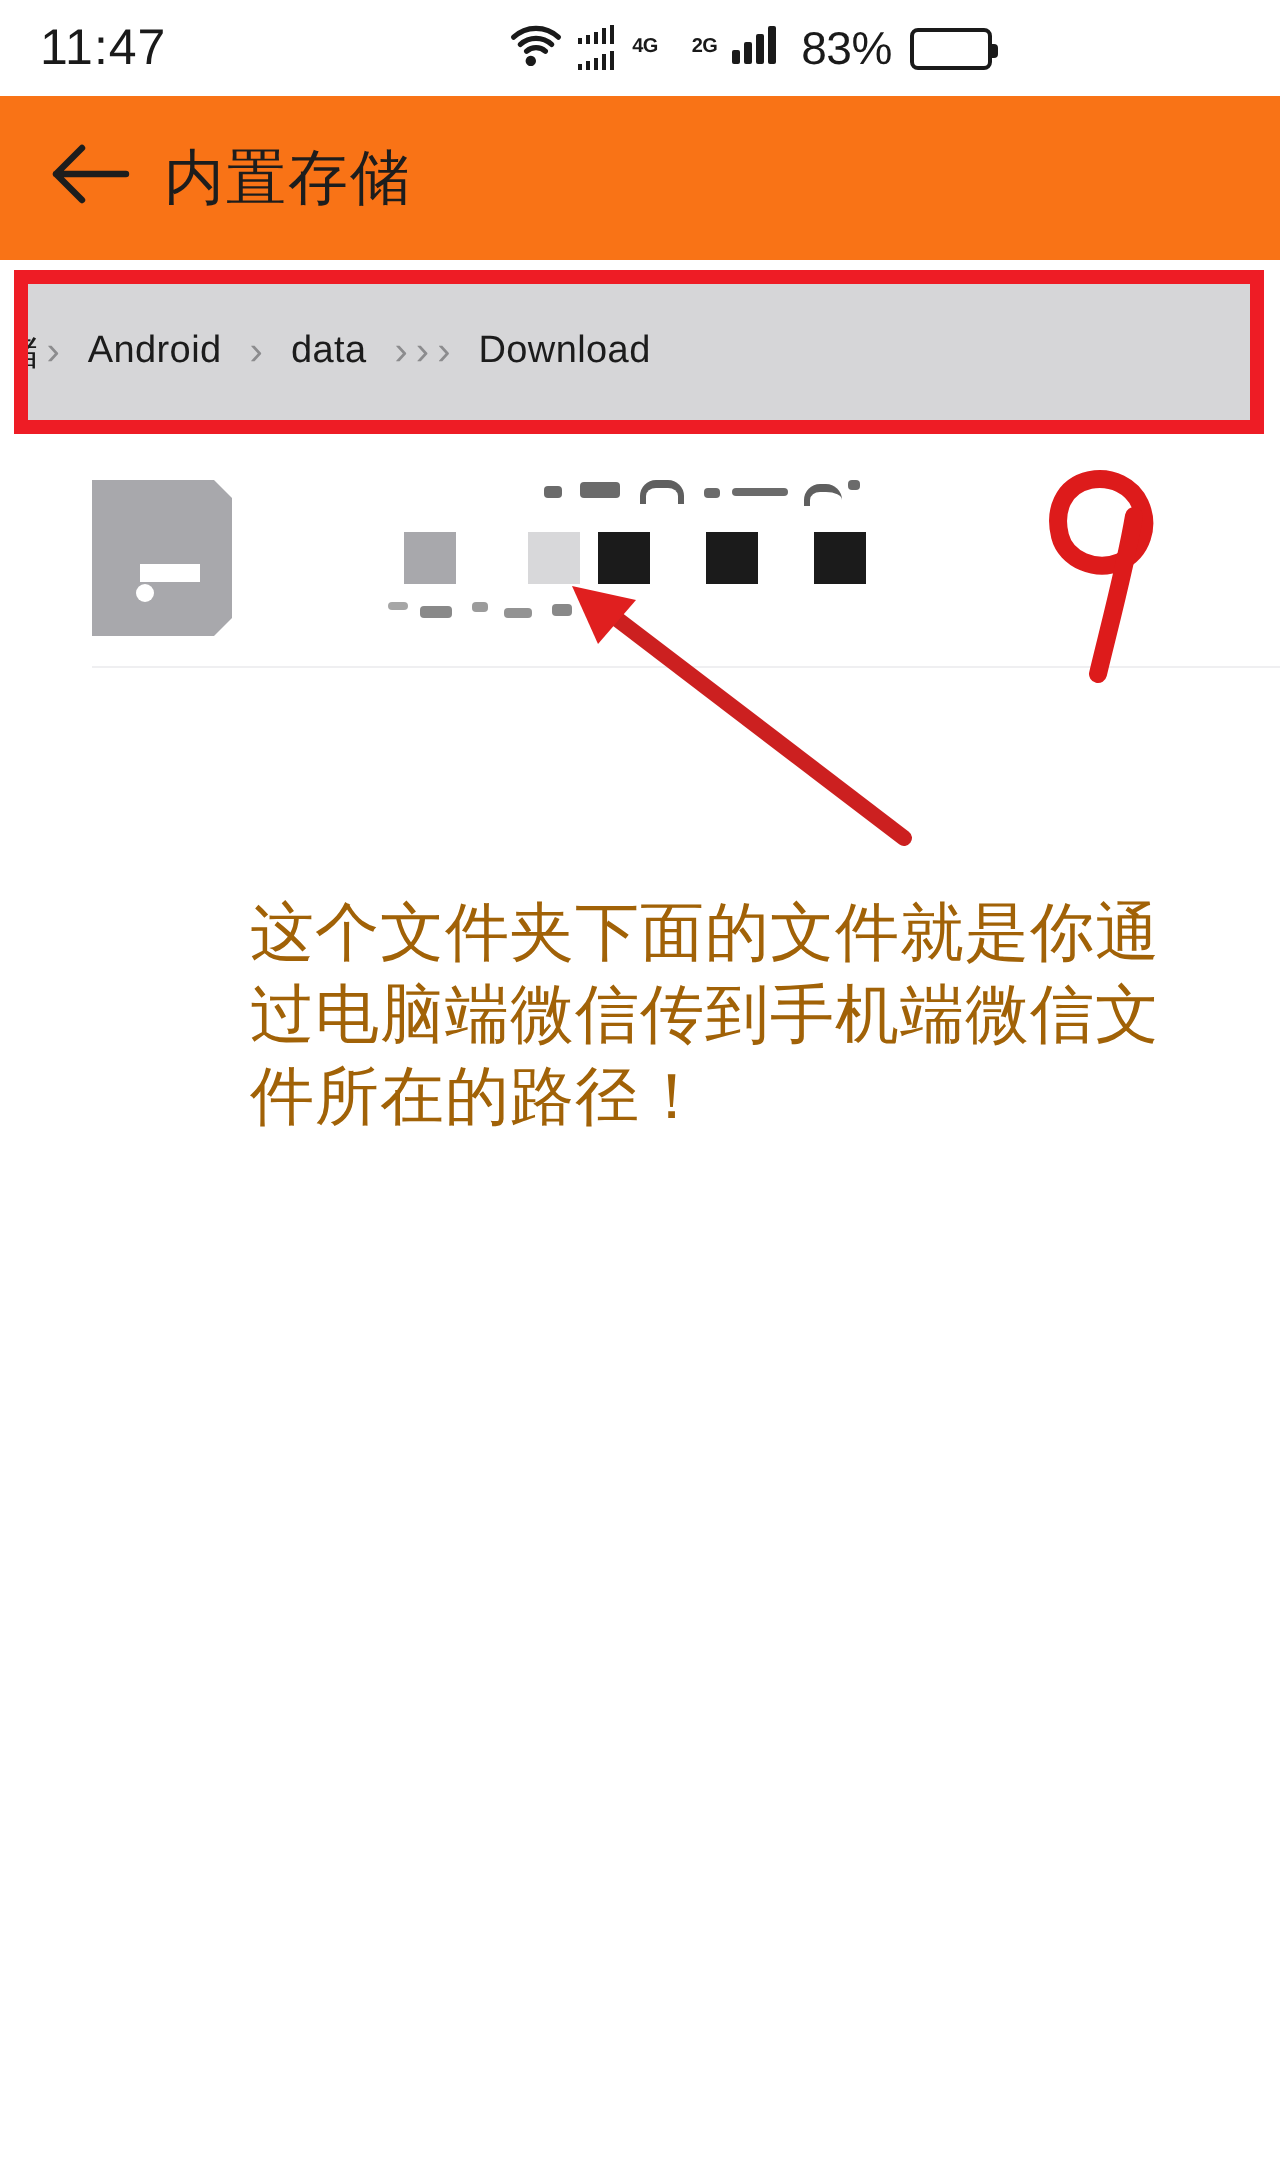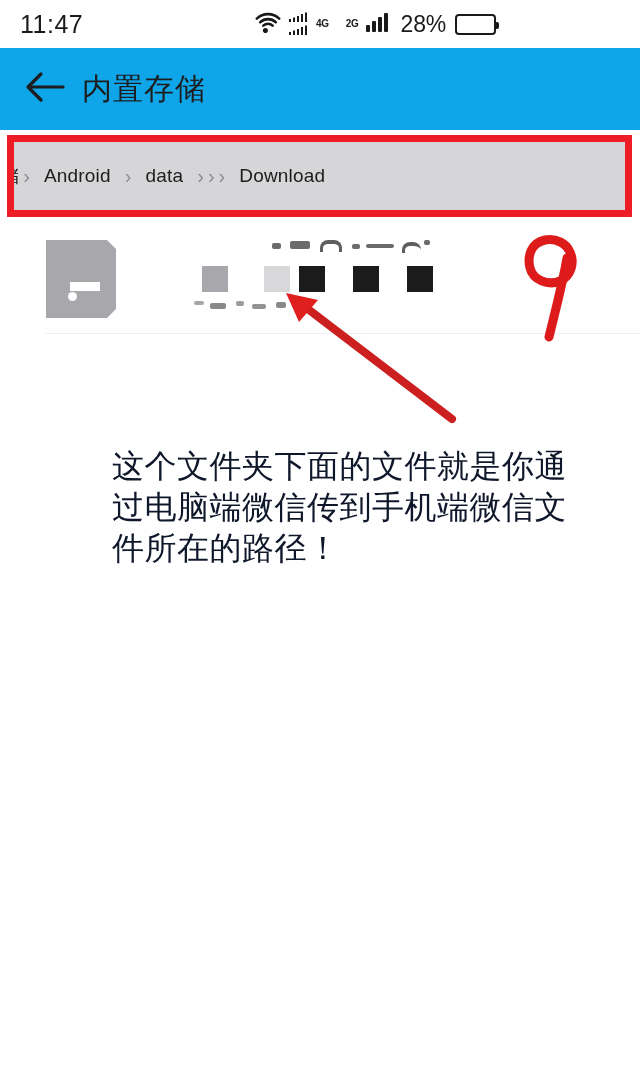--- a/index.html
+++ b/index.html
@@ -99,21 +99,21 @@
   }
 
   
   .app-bar {
     position: absolute;
     top: 48px; left: 0;
     width: 640px;
     height: 82px;
     display: flex;
     align-items: center;
-    background: #0ea5e9;
+    background: #f97316;
   }
   .back-btn {
     width: 58px;
     margin-left: 16px;
     display: flex;
     align-items: center;
     justify-content: center;
     cursor: pointer;
   }
   .app-title {
@@ -247,27 +247,27 @@
 
   
   .anno-layer {
     position: absolute;
     top: 0; left: 0;
     width: 640px; height: 1084px;
     pointer-events: none;
   }
   .anno-text {
     position: absolute;
-    left: 112px;
+    left: 125px;
     top: 446px;
     width: 500px;
     font-family: "DejaVu Sans", "Liberation Sans", sans-serif;
     font-size: 32px;
     line-height: 41px;
-    color: #0f172a;
+    color: #a16207;
     letter-spacing: 0.5px;
     white-space: pre-line;
   }
 </style>
 </head>
 <body>
 
 <div class="phone">
 
   <div class="status-bar">
@@ -308,21 +308,21 @@
         <svg width="26" height="22" viewBox="0 0 26 22">
           <g fill="#1a1a1a">
             <rect x="0" y="14" width="4" height="7" rx="1"></rect>
             <rect x="6" y="10" width="4" height="11" rx="1"></rect>
             <rect x="12" y="6" width="4" height="15" rx="1"></rect>
             <rect x="18" y="2" width="4" height="19" rx="1"></rect>
           </g>
         </svg>
       </span>
 
-      <span class="battery-pct">28%</span>
+      <span class="battery-pct">83%</span>
 
       <span class="battery">
         <span class="battery-fill"></span>
       </span>
     </div>
   </div>
 
   <div class="app-bar">
     <div class="back-btn">
       <span>

